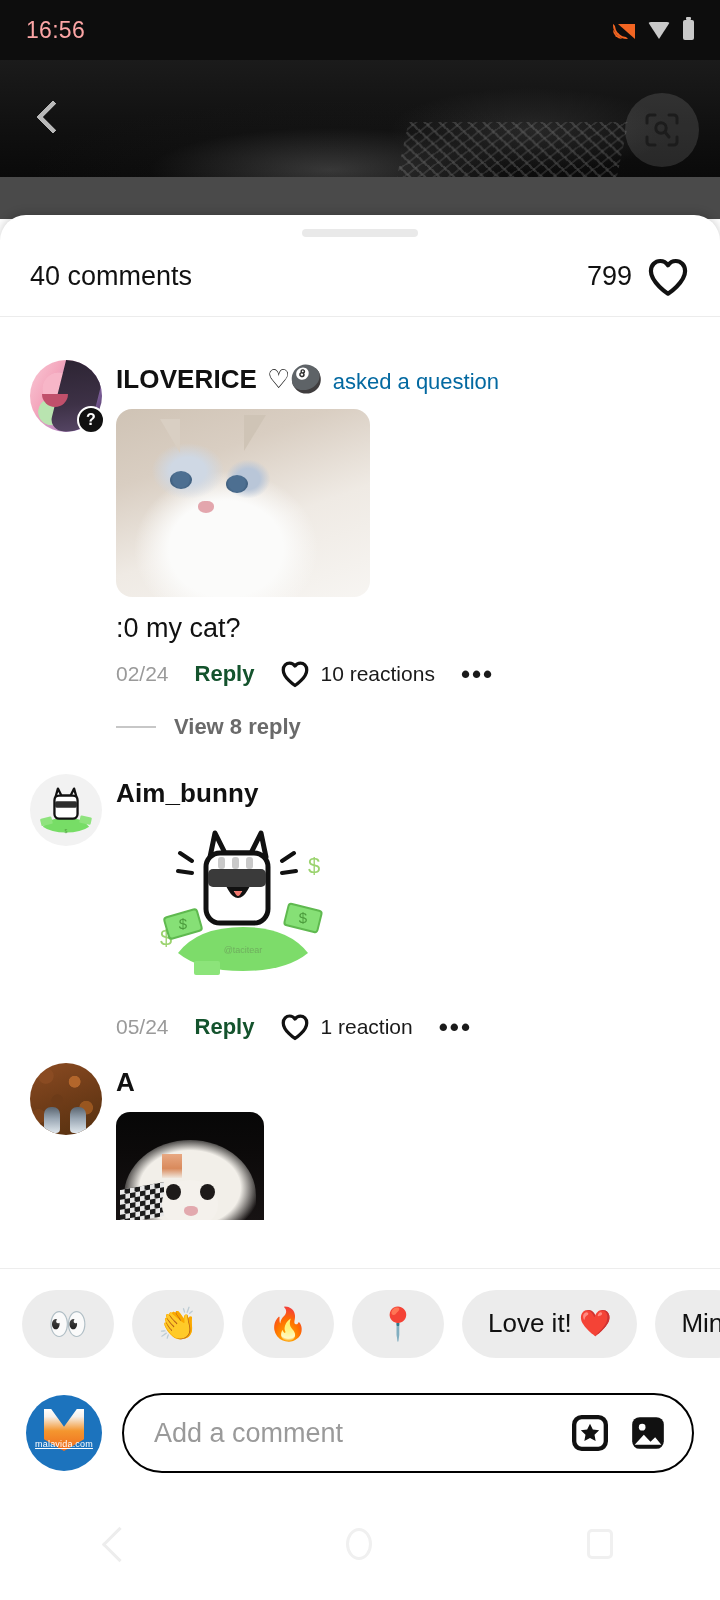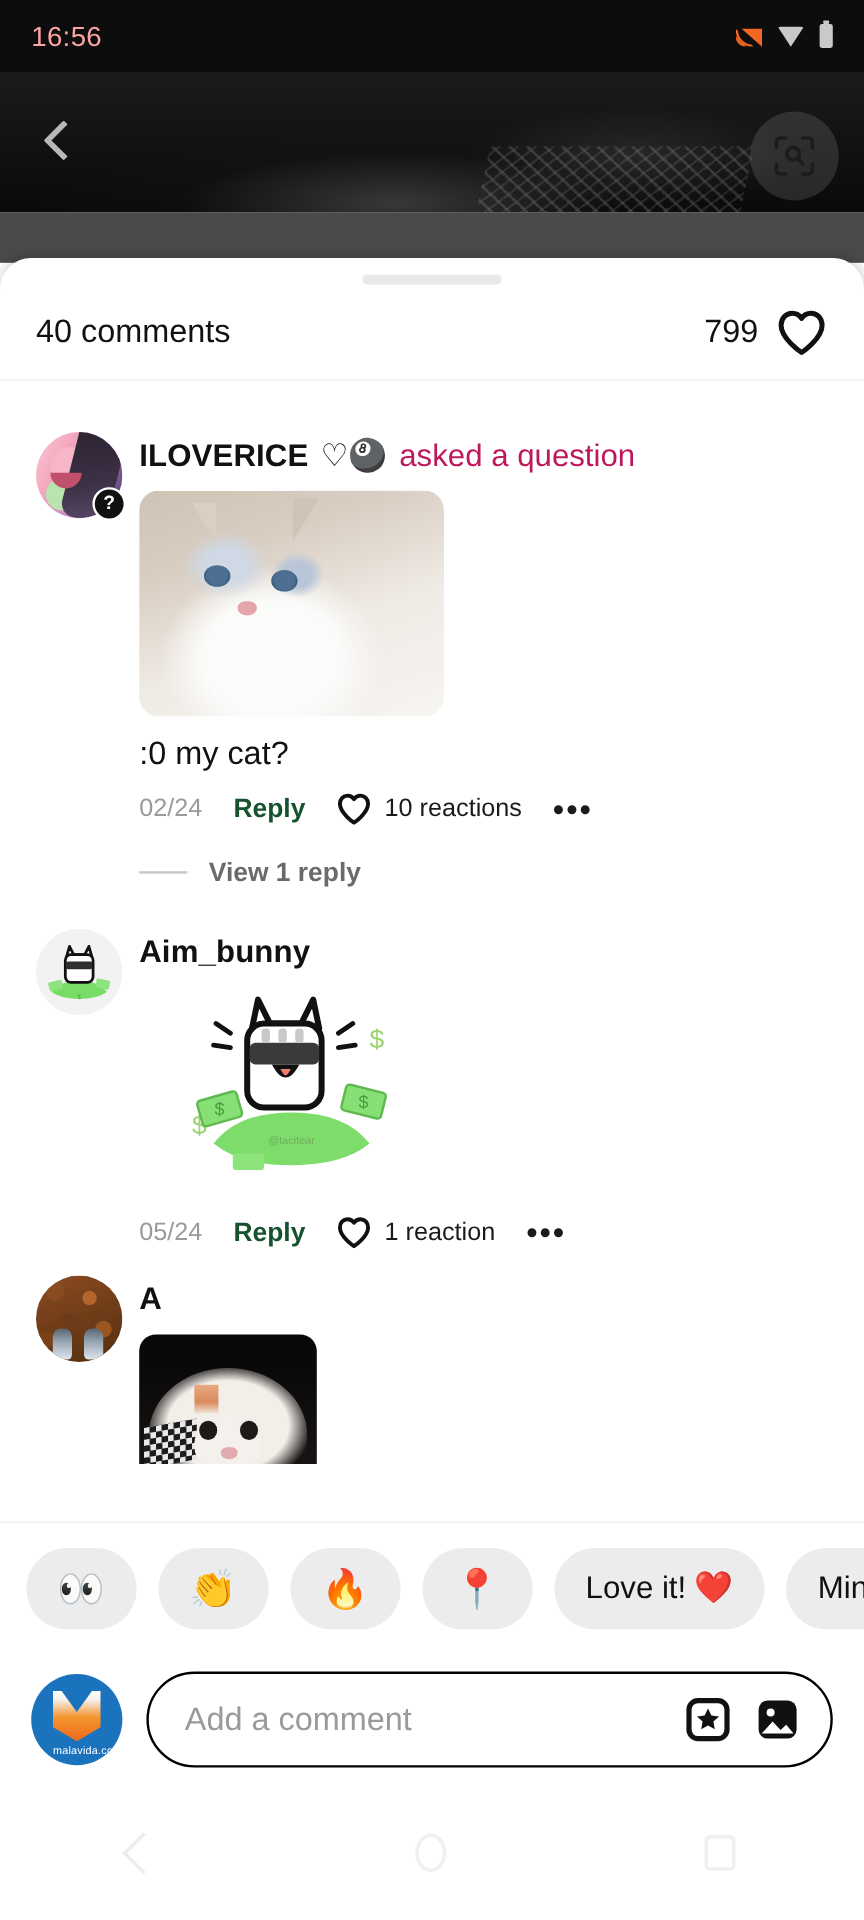--- a/index.html
+++ b/index.html
@@ -159,21 +159,21 @@
     background: linear-gradient(180deg, #5a6570 0%, #9aa7b4 45%, #dfe6ec 100%);
     border-radius: 7px 7px 4px 4px;
   }
   .av-leaves:before { left: 14px; }
   .av-leaves:after { left: 40px; }
 
   .body-col { flex: 1; min-width: 0; }
   .name-row { display: flex; align-items: flex-end; gap: 10px; flex-wrap: wrap; padding-top: 4px; }
   .username { font-size: 26px; color: #111; font-weight: 600; letter-spacing: .1px; }
   .name-suffix { font-size: 26px; color: #111; }
-  .asked { font-size: 26px; color: #be185d; }
+  .asked { font-size: 22px; color: #0369a1; }
 
   .attach-photo {
     margin-top: 14px; width: 254px; height: 188px; border-radius: 16px; overflow: hidden;
     position: relative;
   }
   .cat-photo {
     width: 100%; height: 100%;
     background:
       radial-gradient(ellipse 52px 40px at 72px 62px, #cfd8e4 0 34%, rgba(0,0,0,0) 70%),
       radial-gradient(ellipse 30px 26px at 132px 70px, #b9c6d8 0 40%, rgba(0,0,0,0) 75%),
@@ -274,22 +274,22 @@
     width: 76px; height: 76px; border-radius: 50%; background: #1c73bd;
     position: relative; flex: 0 0 76px; overflow: hidden;
   }
   .brand-avatar .m {
     position: absolute; left: 50%; top: 14px; transform: translateX(-50%);
     width: 40px; height: 42px;
     background: linear-gradient(180deg, #ffffff 0%, #f6f0ea 18%, #f4962f 52%, #ef6a1c 100%);
     clip-path: polygon(0 0, 18% 0, 50% 42%, 82% 0, 100% 0, 100% 72%, 50% 100%, 0 72%);
   }
   .brand-avatar .brand-text {
-    position: absolute; bottom: 7px; left: 0; width: 100%; text-align: right;
-    font-size: 9px; color: #ffffff; letter-spacing: .2px;
+    position: absolute; bottom: 22px; left: 0; width: 100%; text-align: center;
+    font-size: 9px; color: #ffffff; letter-spacing: .2px; text-decoration: underline;
   }
   .input-pill {
     flex: 1; height: 80px; border: 2px solid #000000; border-radius: 40px;
     display: flex; align-items: center; padding: 0 24px 0 30px; gap: 18px;
   }
   .input-placeholder { flex: 1; font-size: 27px; color: #9a9a9a; }
   .inp-icon { width: 40px; height: 40px; flex: 0 0 40px; }
 
   
   .navbar {
@@ -392,21 +392,21 @@
               <svg width="30" height="28" viewBox="0 0 24 22">
                 <path d="M12 20.2S2.6 14 2.6 7.7C2.6 4.4 5 2.2 7.7 2.2c1.9 0 3.4 1 4.3 2.4.9-1.4 2.4-2.4 4.3-2.4 2.7 0 5.1 2.2 5.1 5.5C21.4 14 12 20.2 12 20.2z" fill="none" stroke="#111" stroke-width="2.6" stroke-linejoin="round"></path>
               </svg>
               <span>10 reactions</span>
             </span>
             <span class="meta-dots">•••</span>
           </div>
 
           <div class="view-replies">
             <span class="line"></span>
-            <span class="vr-label">View 1 reply</span>
+            <span class="vr-label">View 8 reply</span>
           </div>
         </div>
       </div>
 
       <div class="comment" style="padding-top:34px;">
         <div class="avatar-col">
           <div class="avatar">
             <div class="avatar-img av-money">
               <svg width="58" height="52" viewBox="0 0 100 90">
                 <path d="M10 74 q12-16 40-16 q28 0 40 16 q-14 10-40 10 q-26 0-40-10z" fill="#77dd66"></path>

